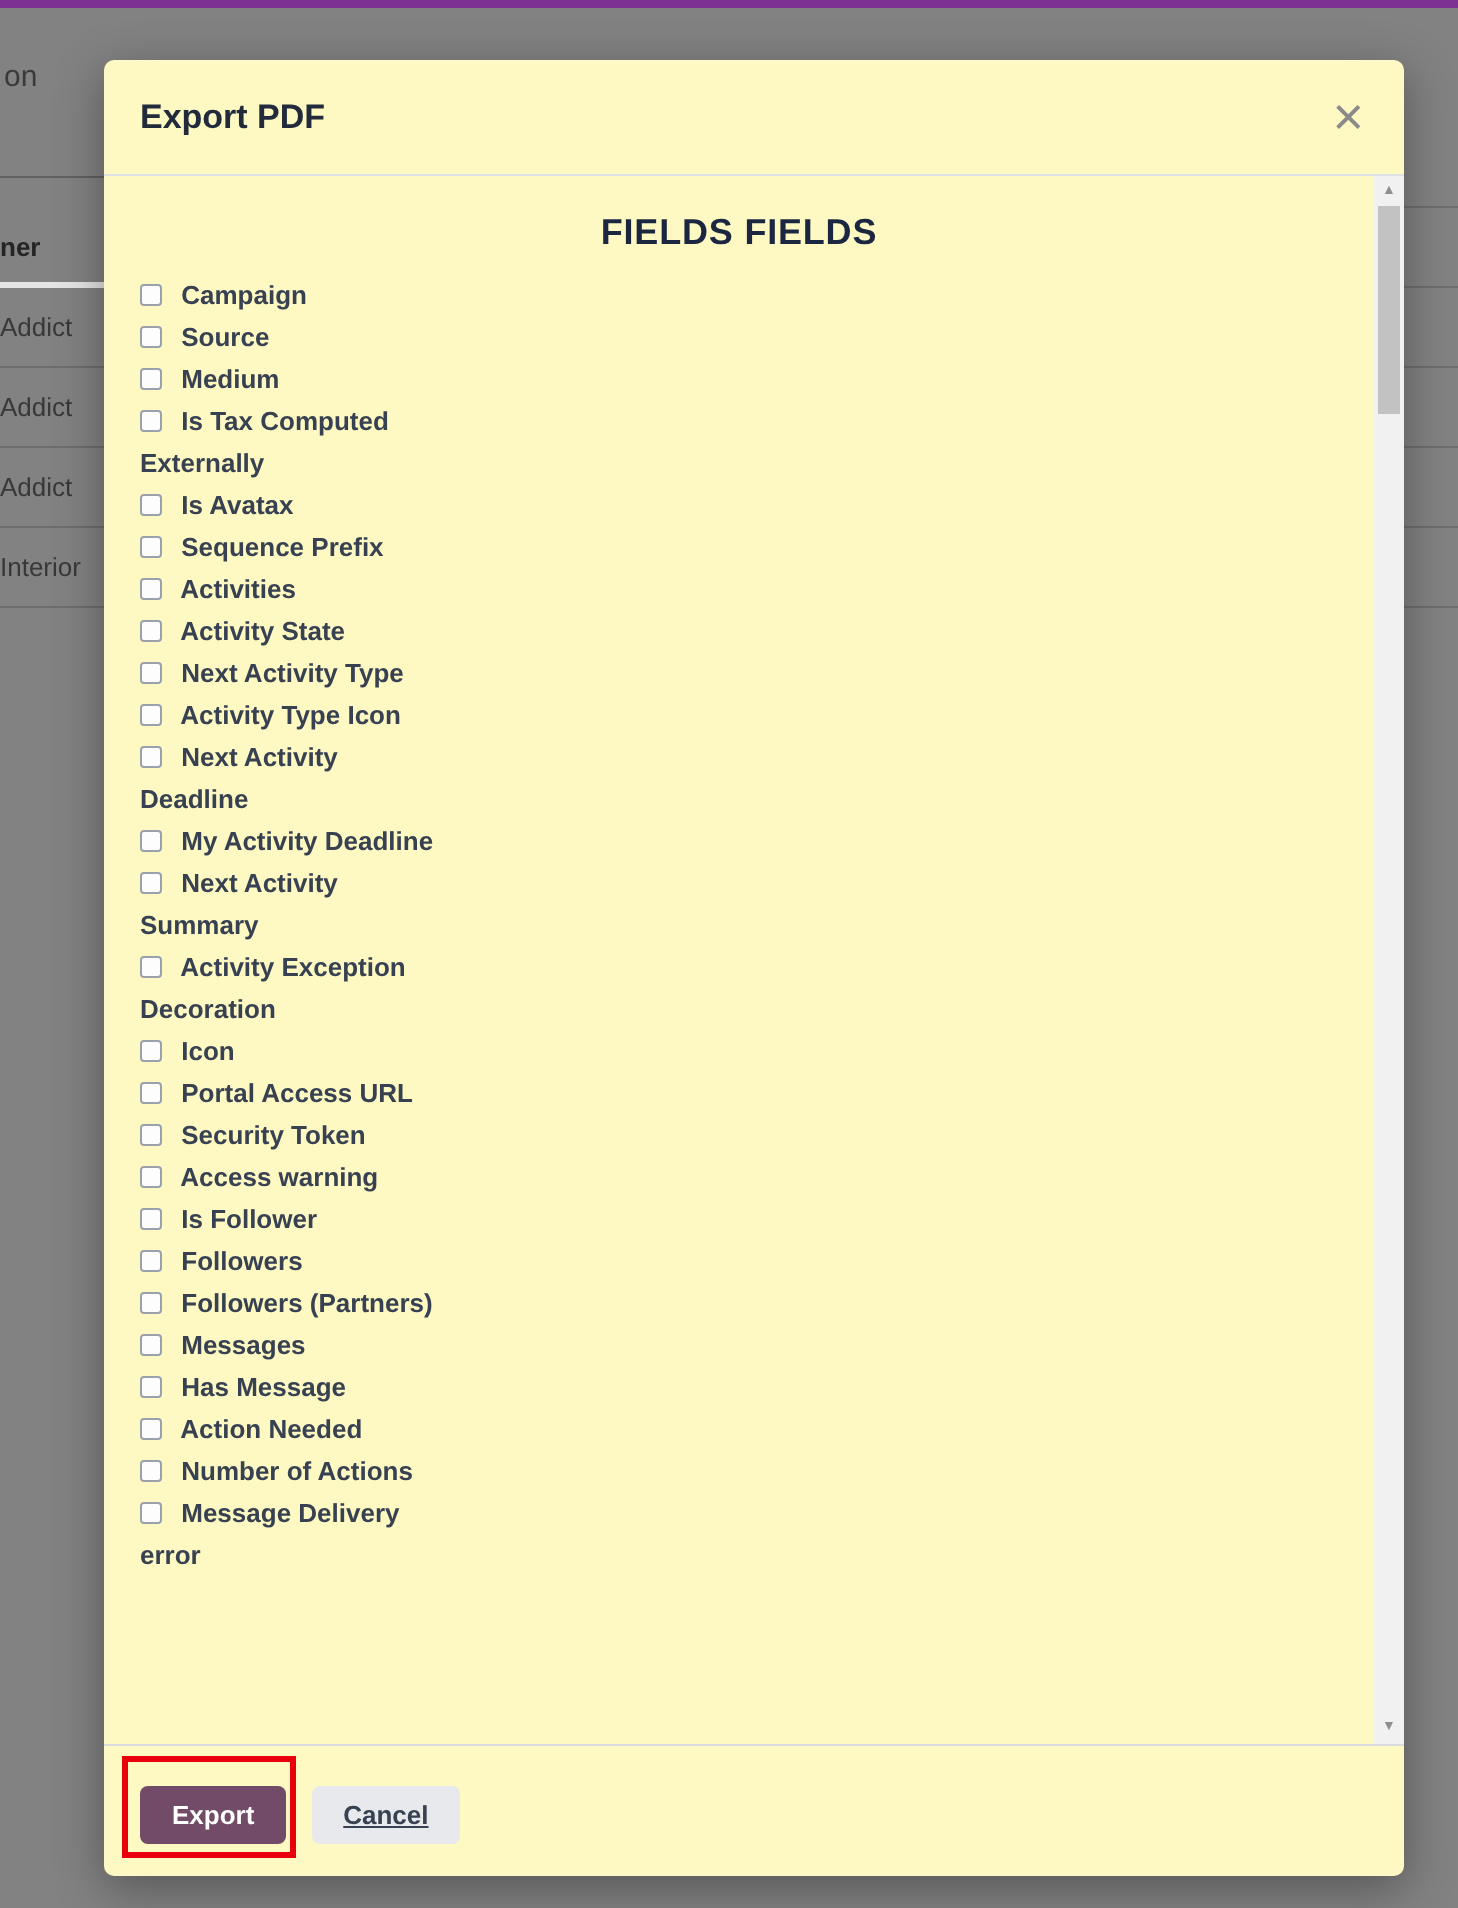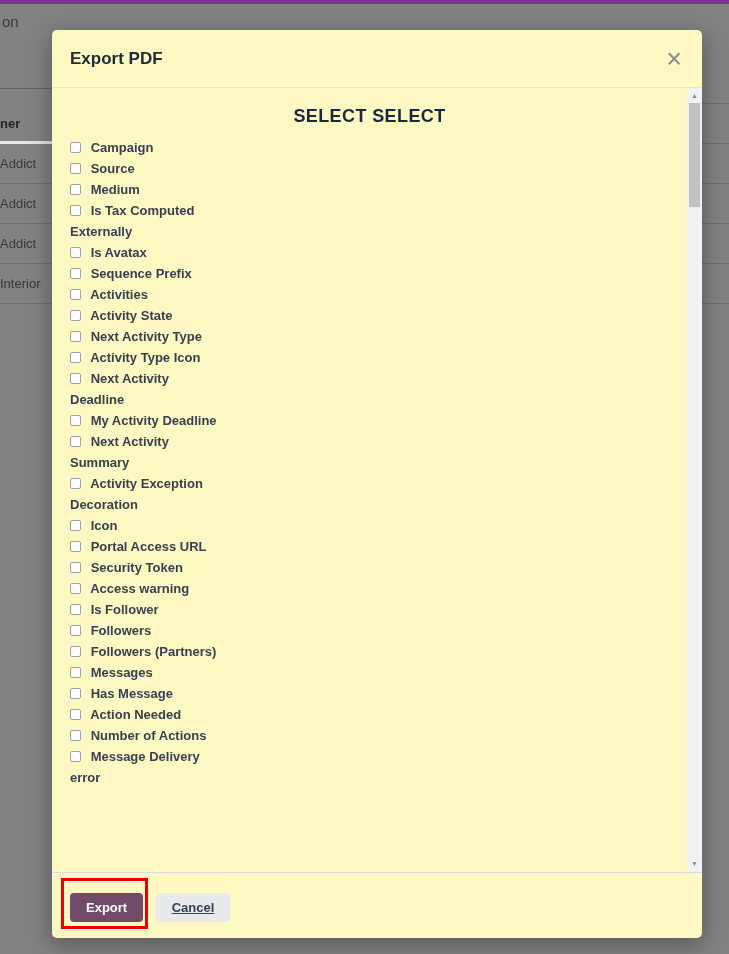--- a/index.html
+++ b/index.html
@@ -2,21 +2,21 @@
 <html><head>
 <meta charset="utf-8">
 <style>
   * { box-sizing: border-box; margin: 0; padding: 0; }
   html, body { width: 729px; height: 954px; overflow: hidden; }
   body { font-family: "Liberation Sans", sans-serif; position: relative; background: #828282; }
 
   
   .bg { position: absolute; inset: 0; background: #828282; }
   .topbar { position: absolute; left: 0; top: 0; width: 100%; height: 4px; }
-  .bg-breadcrumb { position: absolute; left: 2px; top: 13px; font-size: 15px; color: #3a3a3a; }
+  .bg-breadcrumb { position: absolute; left: 2px; top: 30px; font-size: 15px; color: #3a3a3a; }
   .bg-panel-divider { position: absolute; left: 0; top: 88px; width: 52px; height: 1px; background: #616161; }
   .bg-table-left { position: absolute; left: 0; top: 104px; width: 52px; }
   .bg-th { height: 40px; line-height: 40px; font-size: 13px; font-weight: bold; color: #242424;
            border-bottom: 3px solid #e5e5e5; }
   .bg-row { height: 40px; line-height: 40px; font-size: 13px; color: #383838;
             border-bottom: 1px solid #6e6e6e; white-space: nowrap; overflow: hidden; }
   .bg-line-right { position: absolute; left: 702px; width: 27px; height: 1px; background: #6e6e6e; }
 
   
   .modal { position: absolute; left: 52px; top: 30px; width: 650px; height: 908px;
@@ -82,21 +82,21 @@
     </div>
 </div>
 
 <div class="modal">
   <div class="modal-header">
     <span class="modal-title">Export PDF</span>
     <button class="modal-close">×</button>
   </div>
 
   <div class="modal-body">
-    <div class="fields-heading">SELECT SELECT</div>
+    <div class="fields-heading">FIELDS FIELDS</div>
     <div class="fields-list" id="fields-list">
   <label class="field-item">
     <input type="checkbox" class="cb" style="">
     <span>Campaign</span>
   </label>
 
   <label class="field-item">
     <input type="checkbox" class="cb" style="">
     <span>Source</span>
   </label>

